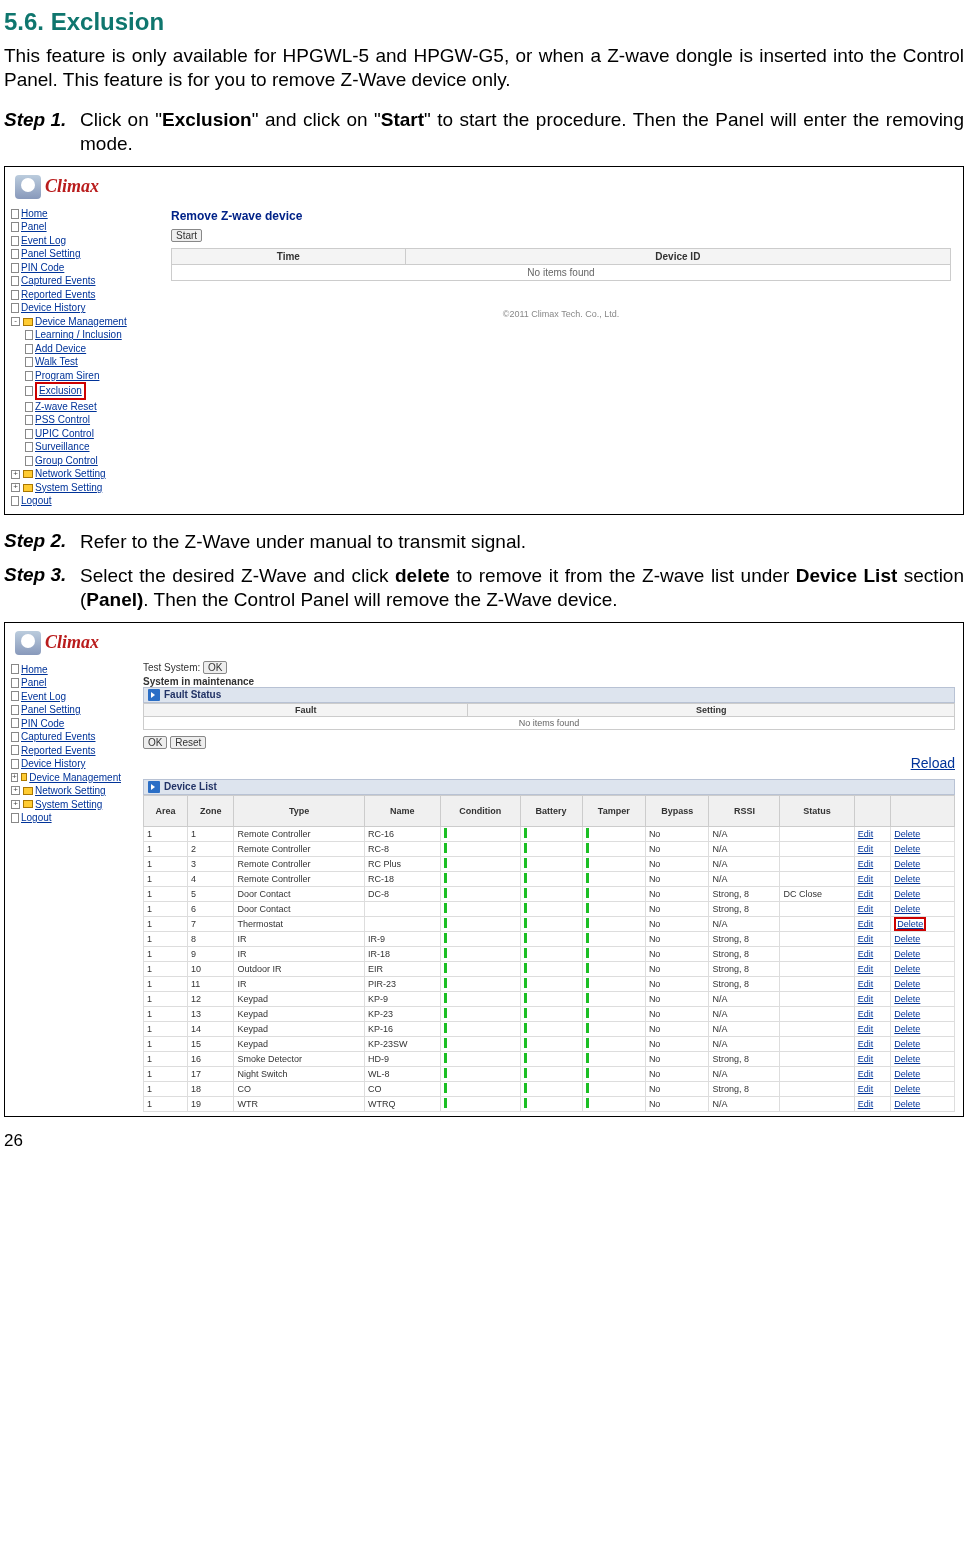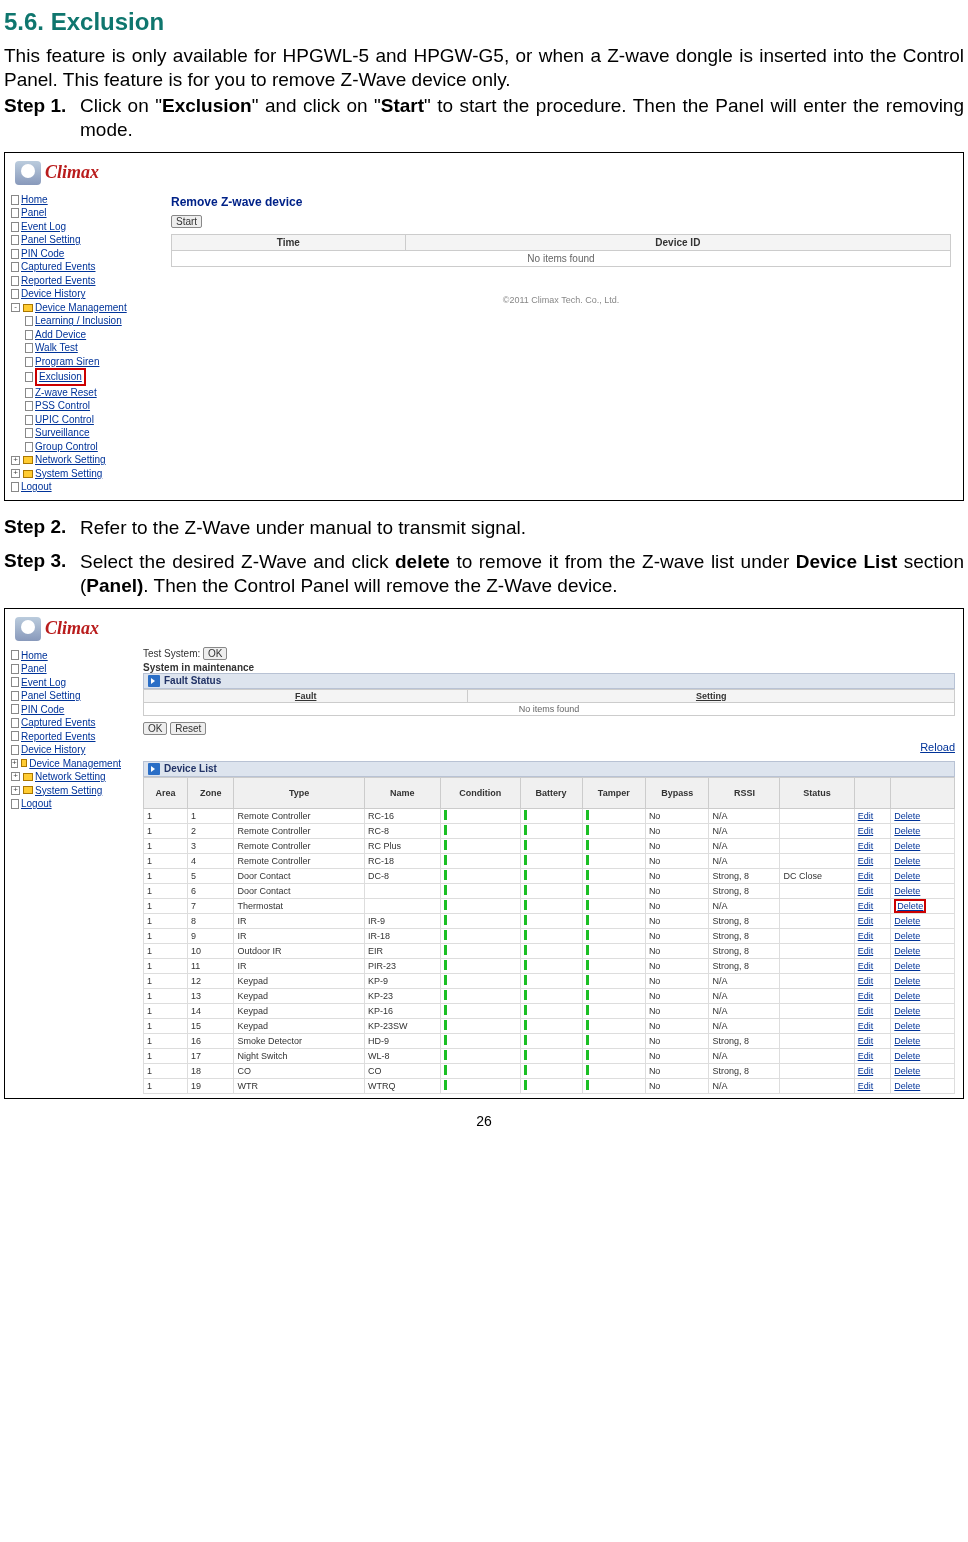--- a/index.html
+++ b/index.html
@@ -14,30 +14,30 @@
   }
   h1 {
     color: #0f766e;
     font-size: 24px;
     font-weight: bold;
     margin-bottom: 8px;
   }
   .body-text {
     font-size: 19px;
     line-height: 1.25;
-    margin-bottom: 2px;
+    margin-bottom: 16px;
     text-align: justify;
   }
   .step {
     font-size: 19px;
     line-height: 1.25;
     margin-bottom: 10px;
     text-align: justify;
   }
-  .step-label { font-weight: bold; }
+  .step-label { font-weight: bold; font-style: italic; }
   .step-body { display: block; padding-left: 76px; margin-top: -23px; }
   .bold { font-weight: bold; }
   .screenshot {
     border: 1px solid #000;
     margin: 8px 0 14px 0;
     width: 100%;
     background: #fff;
     font-size: 10px;
     color: #333;
     font-family: Tahoma, Verdana, Arial;
@@ -126,35 +126,35 @@
     width: 12px; height: 12px; background: #2a6ec6; position: relative; border-radius: 1px;
   }
   .arrow-ic::after {
     content: ""; position: absolute; left: 3px; top: 3px;
     border-left: 4px solid #fff; border-top: 3px solid transparent;
     border-bottom: 3px solid transparent;
   }
   .fault-tbl {
     width: 100%; border-collapse: collapse; font-size: 9px;
   }
-  .fault-tbl th { background: #f4f4f4; border: 1px solid #ccc; padding: 1px 4px; font-weight: bold; text-decoration: underline; }
+  .fault-tbl th { background: #f4f4f4; border: 1px solid #ccc; padding: 1px 4px; font-weight: bold; }
   .fault-tbl td { border: 1px solid #ccc; padding: 1px 4px; text-align: center; color: #666; }
   .btn-row { margin: 6px 0; }
   .dl-header { margin-top: 8px; }
-  .reload { text-align: right; font-size: 11px; }
+  .reload { text-align: right; font-size: 14px; }
   .reload a { color: #003399; text-decoration: underline; }
   .device-tbl {
     width: 100%; border-collapse: collapse; font-size: 9px;
   }
   .device-tbl th { background: #f0f0f0; border: 1px solid #ccc; padding: 10px 3px; font-weight: bold; }
   .device-tbl td { border: 1px solid #ddd; padding: 1px 3px; white-space: nowrap; }
   .device-tbl .link { color: #003399; text-decoration: underline; }
   .green-bar { display:inline-block; width: 3px; height: 10px; background: #1bbf24; }
   .red-box { border: 2px solid #cc0000; padding: 0 1px; }
-  .page-num { text-align: center; font-size: 14px; }
+  .page-num { text-align: left; font-size: 17px; }
   .ss2 { height: auto; }
 </style>
 </head>
 <body>
 
 <h1>5.6. Exclusion</h1>
 
 <p class="body-text">This feature is only available for HPGWL-5 and HPGW-G5, or when a Z-wave dongle is inserted into the Control Panel. This feature is for you to remove Z-Wave device only.</p>
 
 <div class="step">

